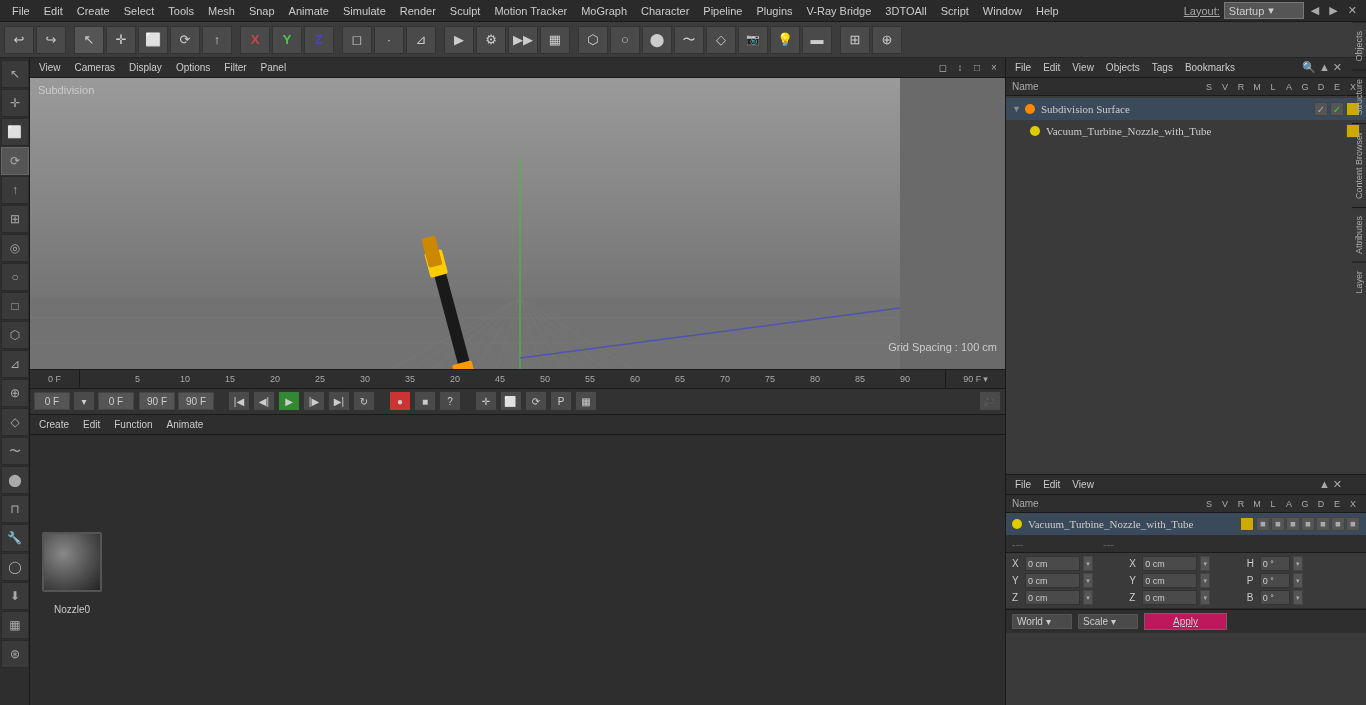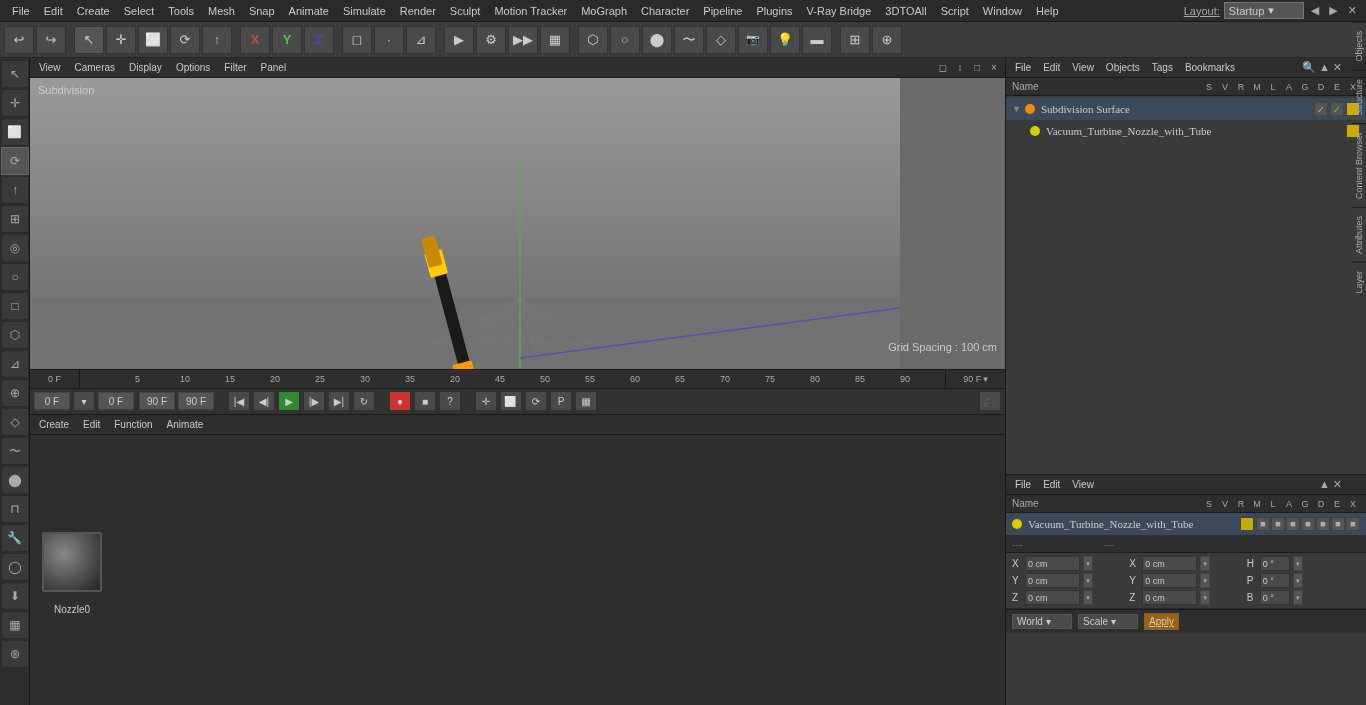--- a/index.html
+++ b/index.html
@@ -368,25 +368,25 @@
       color: #ccc;
       font-size: 10px;
       padding: 1px 4px;
       cursor: pointer;
       display: flex;
       align-items: center;
       gap: 3px;
       min-width: 60px;
     }
     .apply-btn {
-      background: #a16207;
+      background: #be185d;
       border: 1px solid #666;
       color: #ccc;
       font-size: 10px;
-      padding: 2px 4px;
+      padding: 2px 28px;
       cursor: pointer;
       text-decoration: underline;
     }
 
     
     .mat-thumb {
       width: 60px;
       height: 60px;
       background: radial-gradient(circle at 35% 35%, #888, #222);
       border: 2px solid #555;

